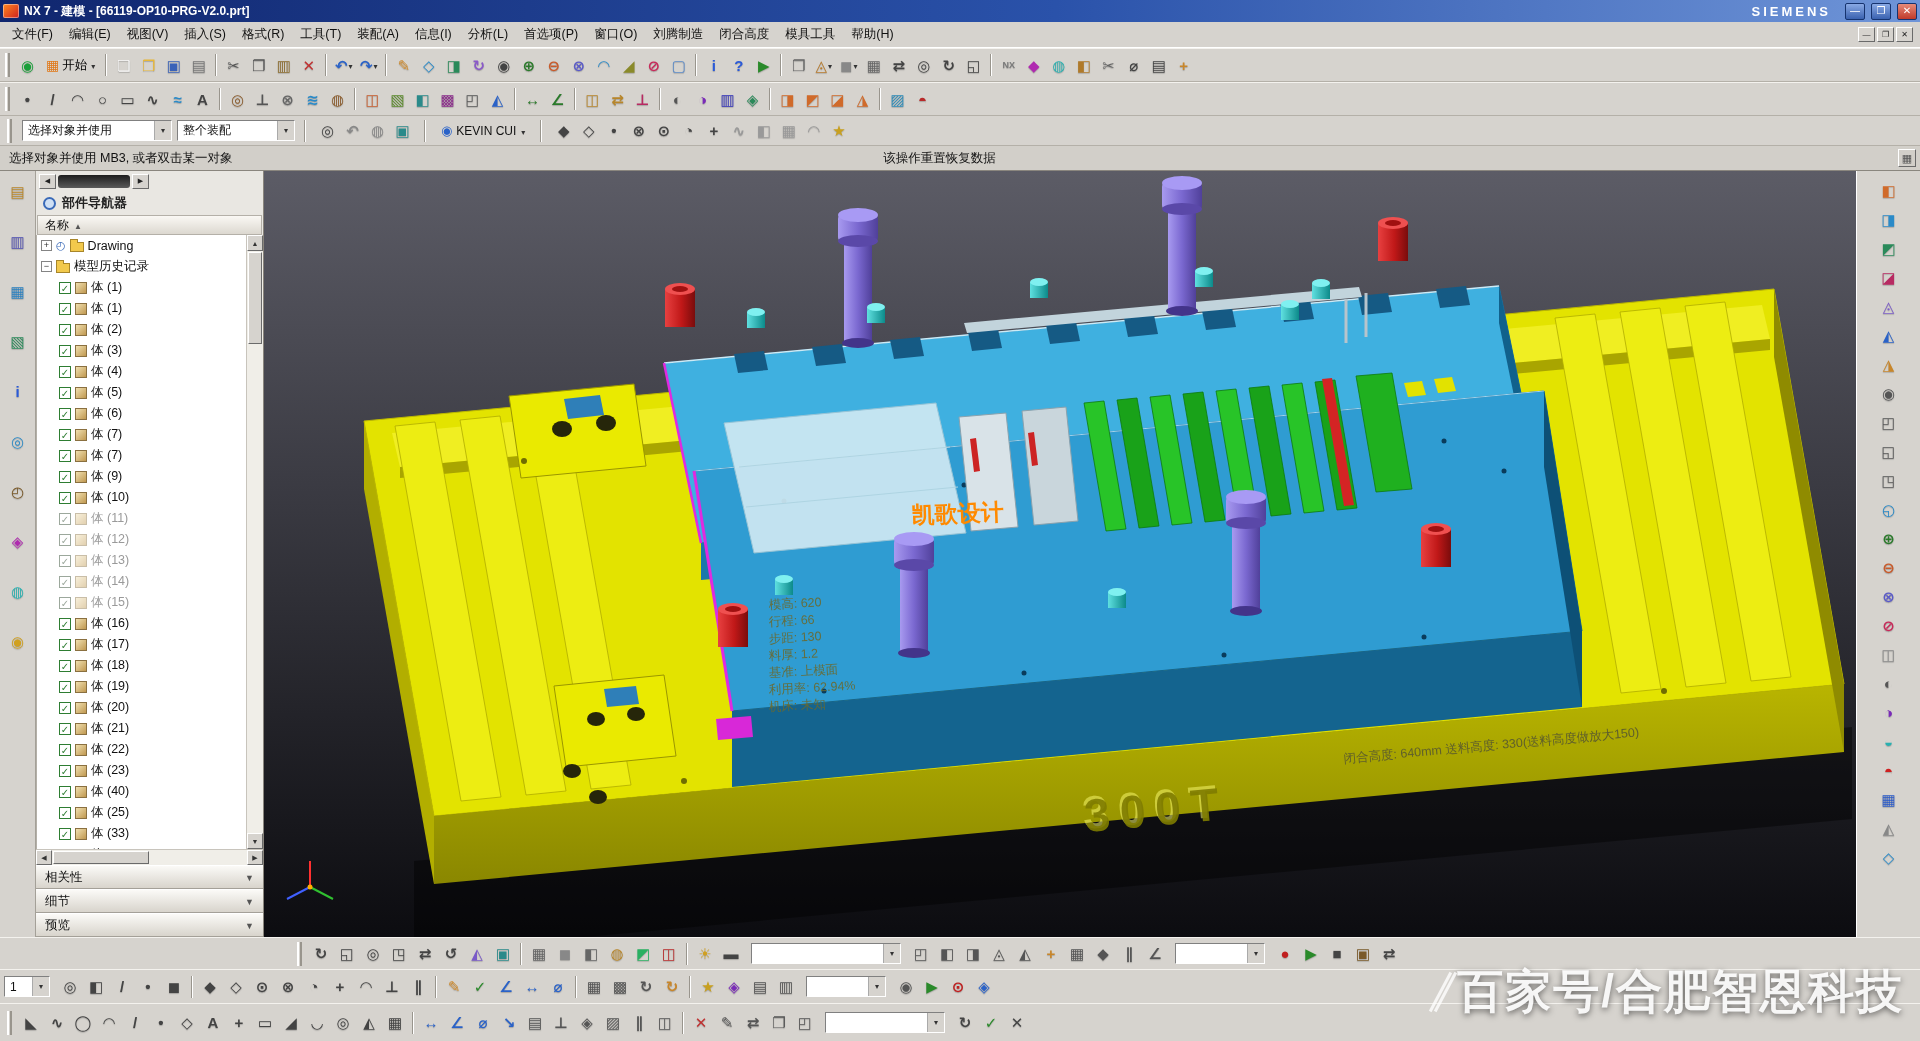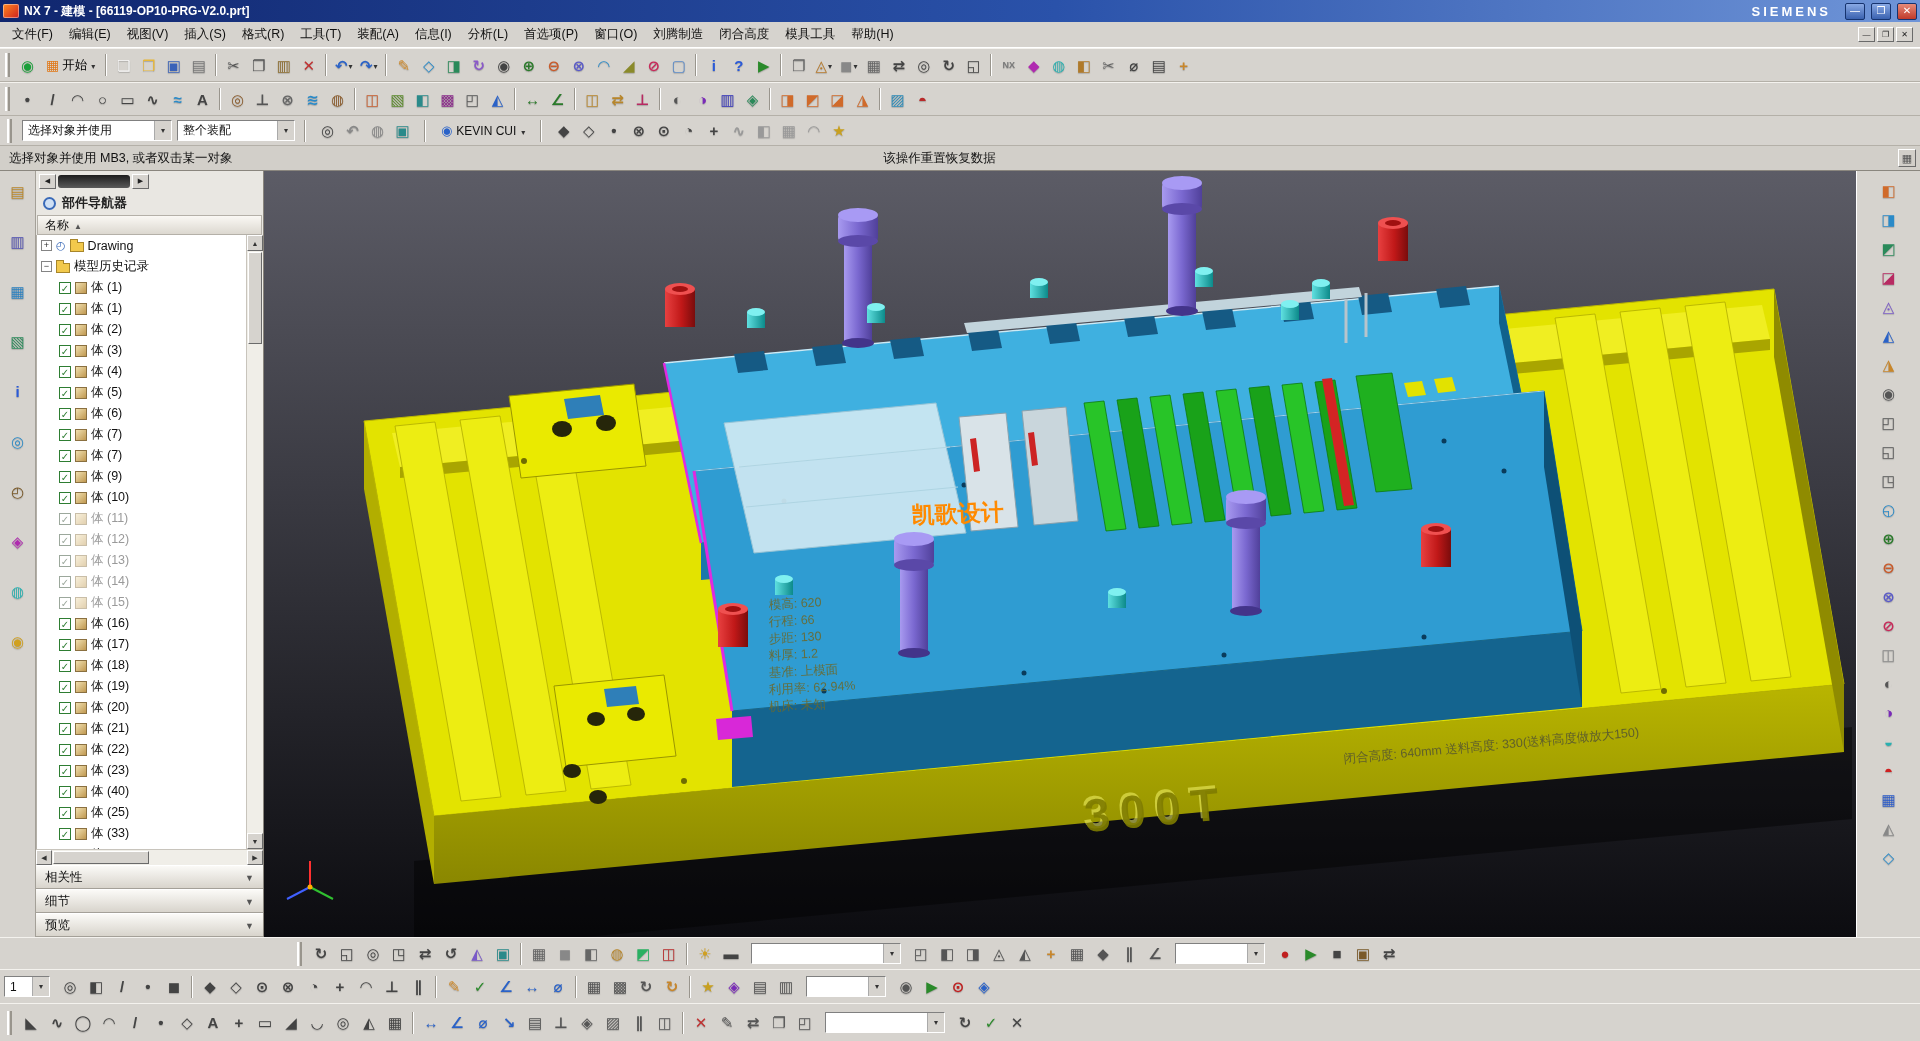--- a/index.html
+++ b/index.html
@@ -1394,14 +1394,19 @@
         </span>
         <span class="tbtn">
           <span class="g" style="color: rgb(42, 138, 42);">✓</span>
         </span>
         <span class="tbtn">
           <span class="g" style="color: rgb(68, 68, 68);">✕</span>
         </span>
       </div>
   </div>
 
+  <div class="watermark">
+    <span class="ws"></span>
+    <span class="ws s2"></span>
+    <span class="wm-text">百家号/合肥智恩科技</span>
+  </div>
 
 </div>
 
 </body></html>

